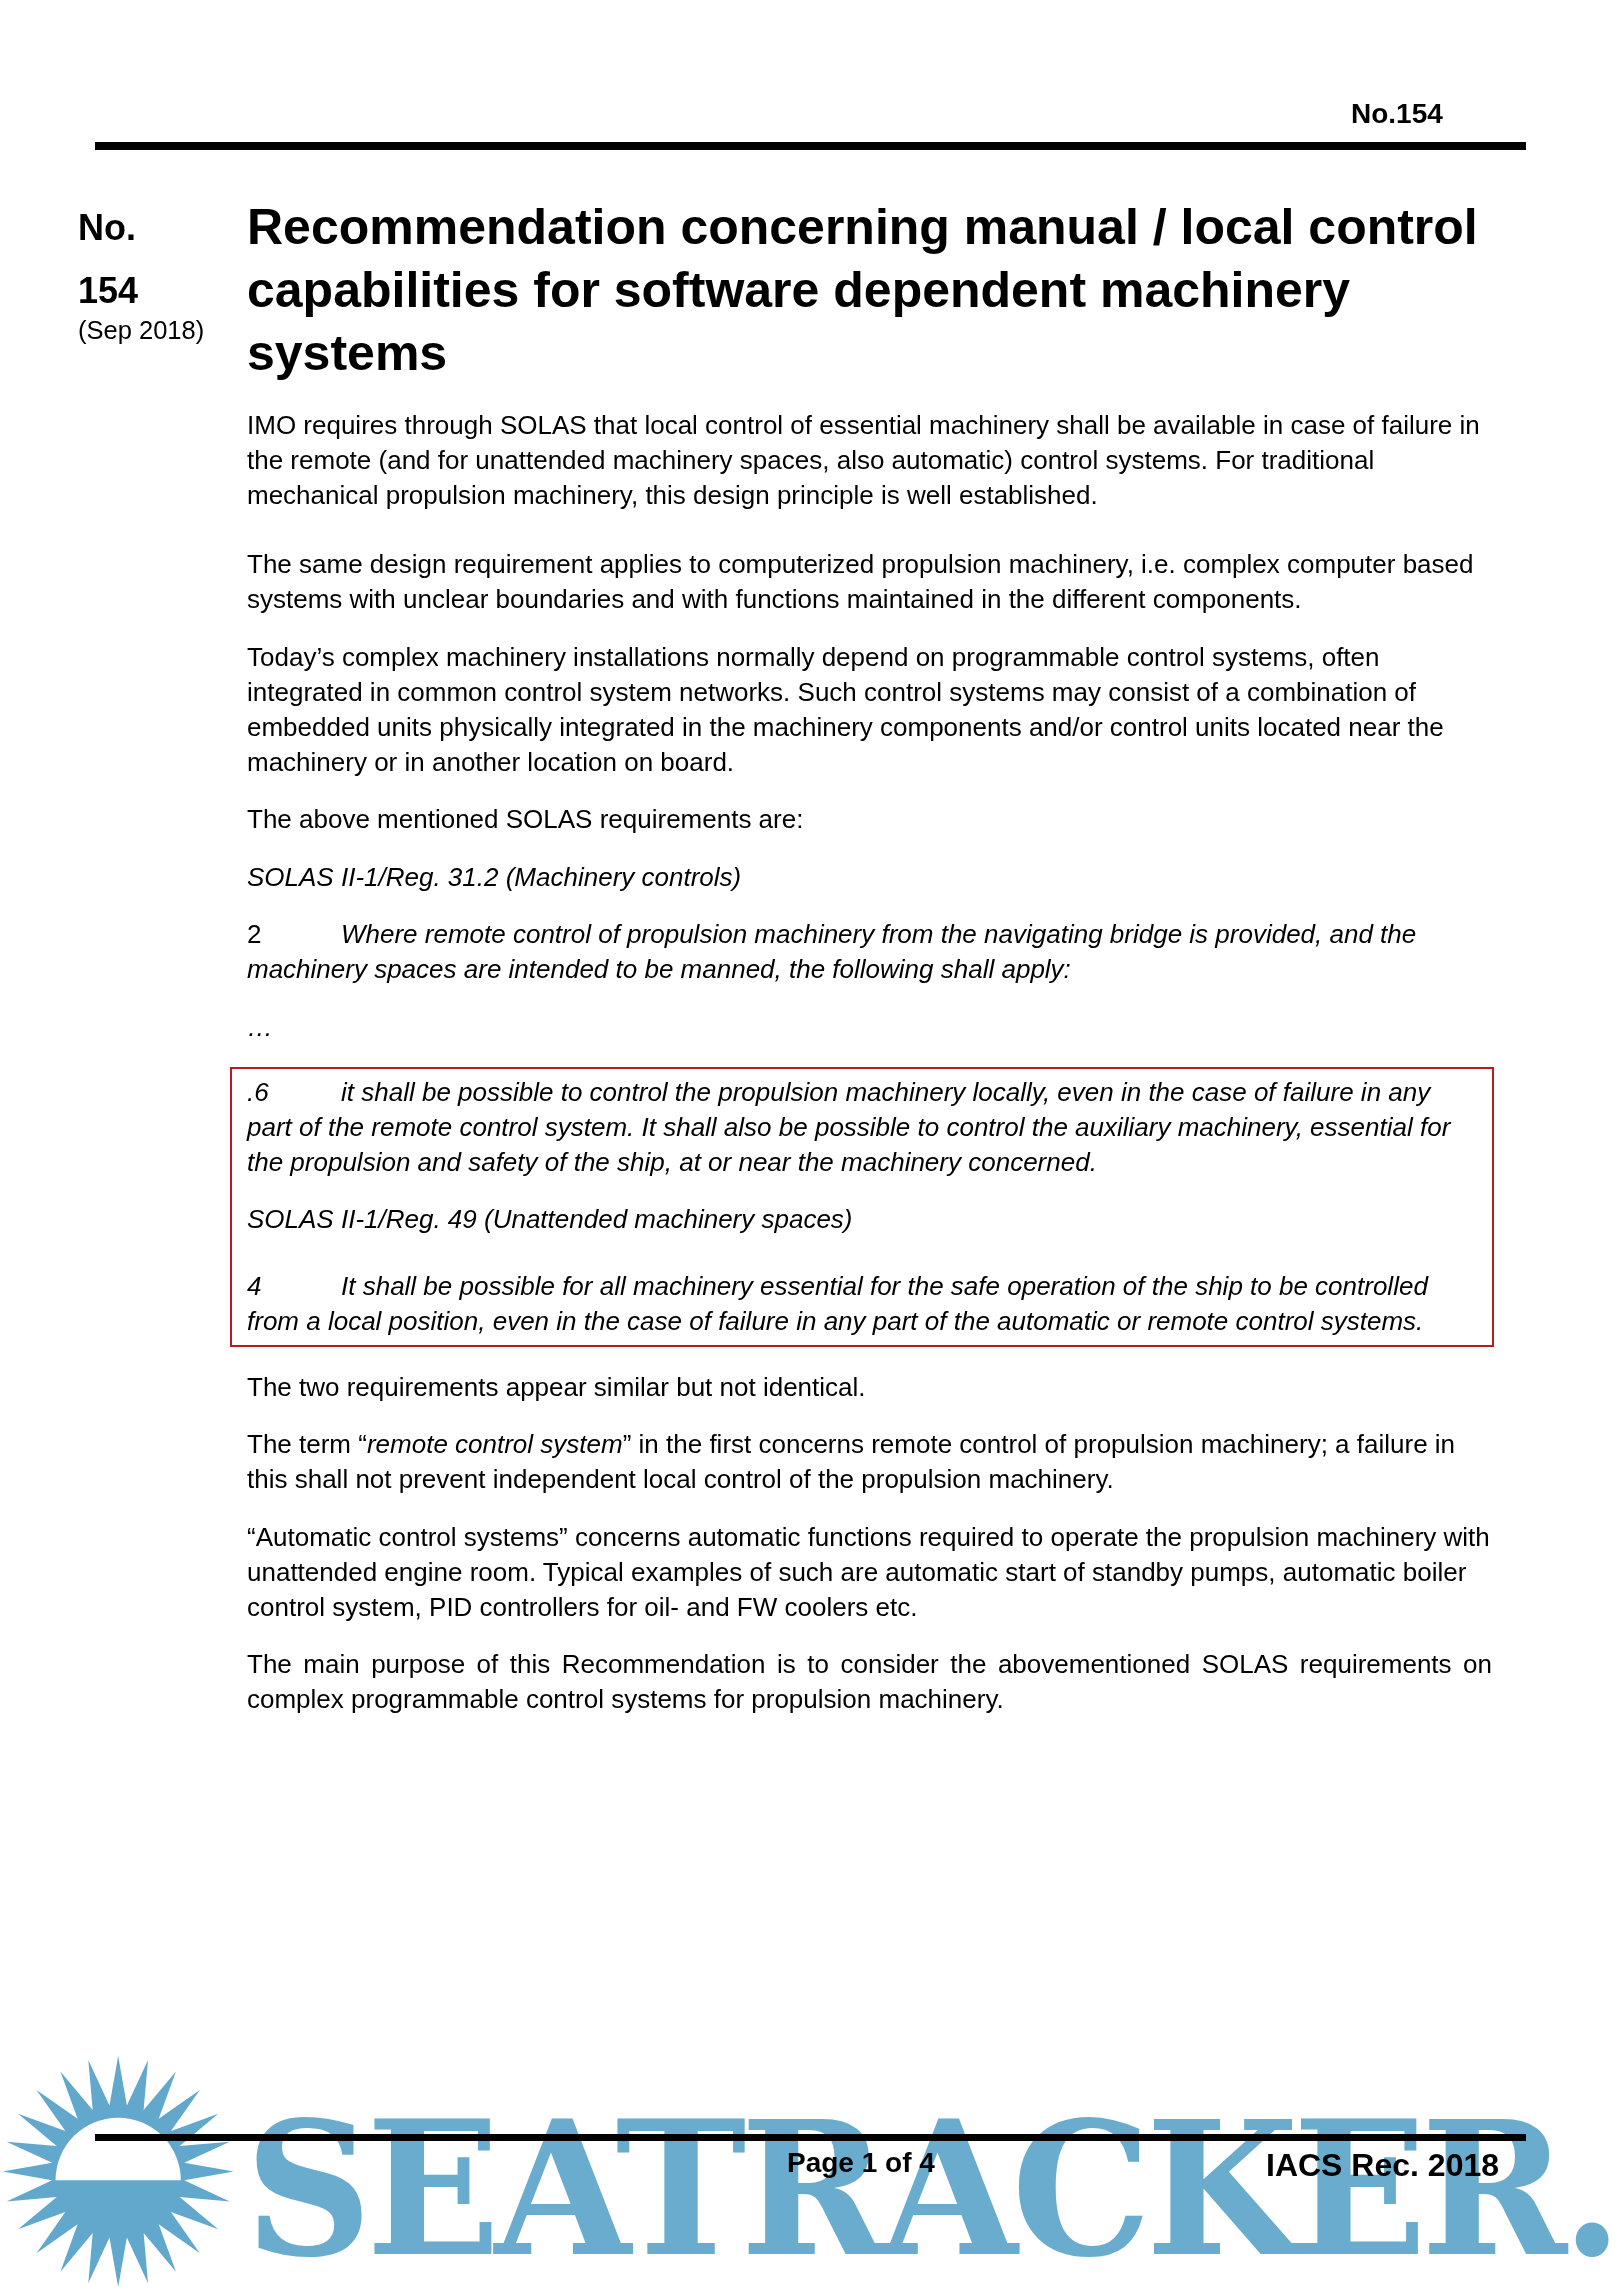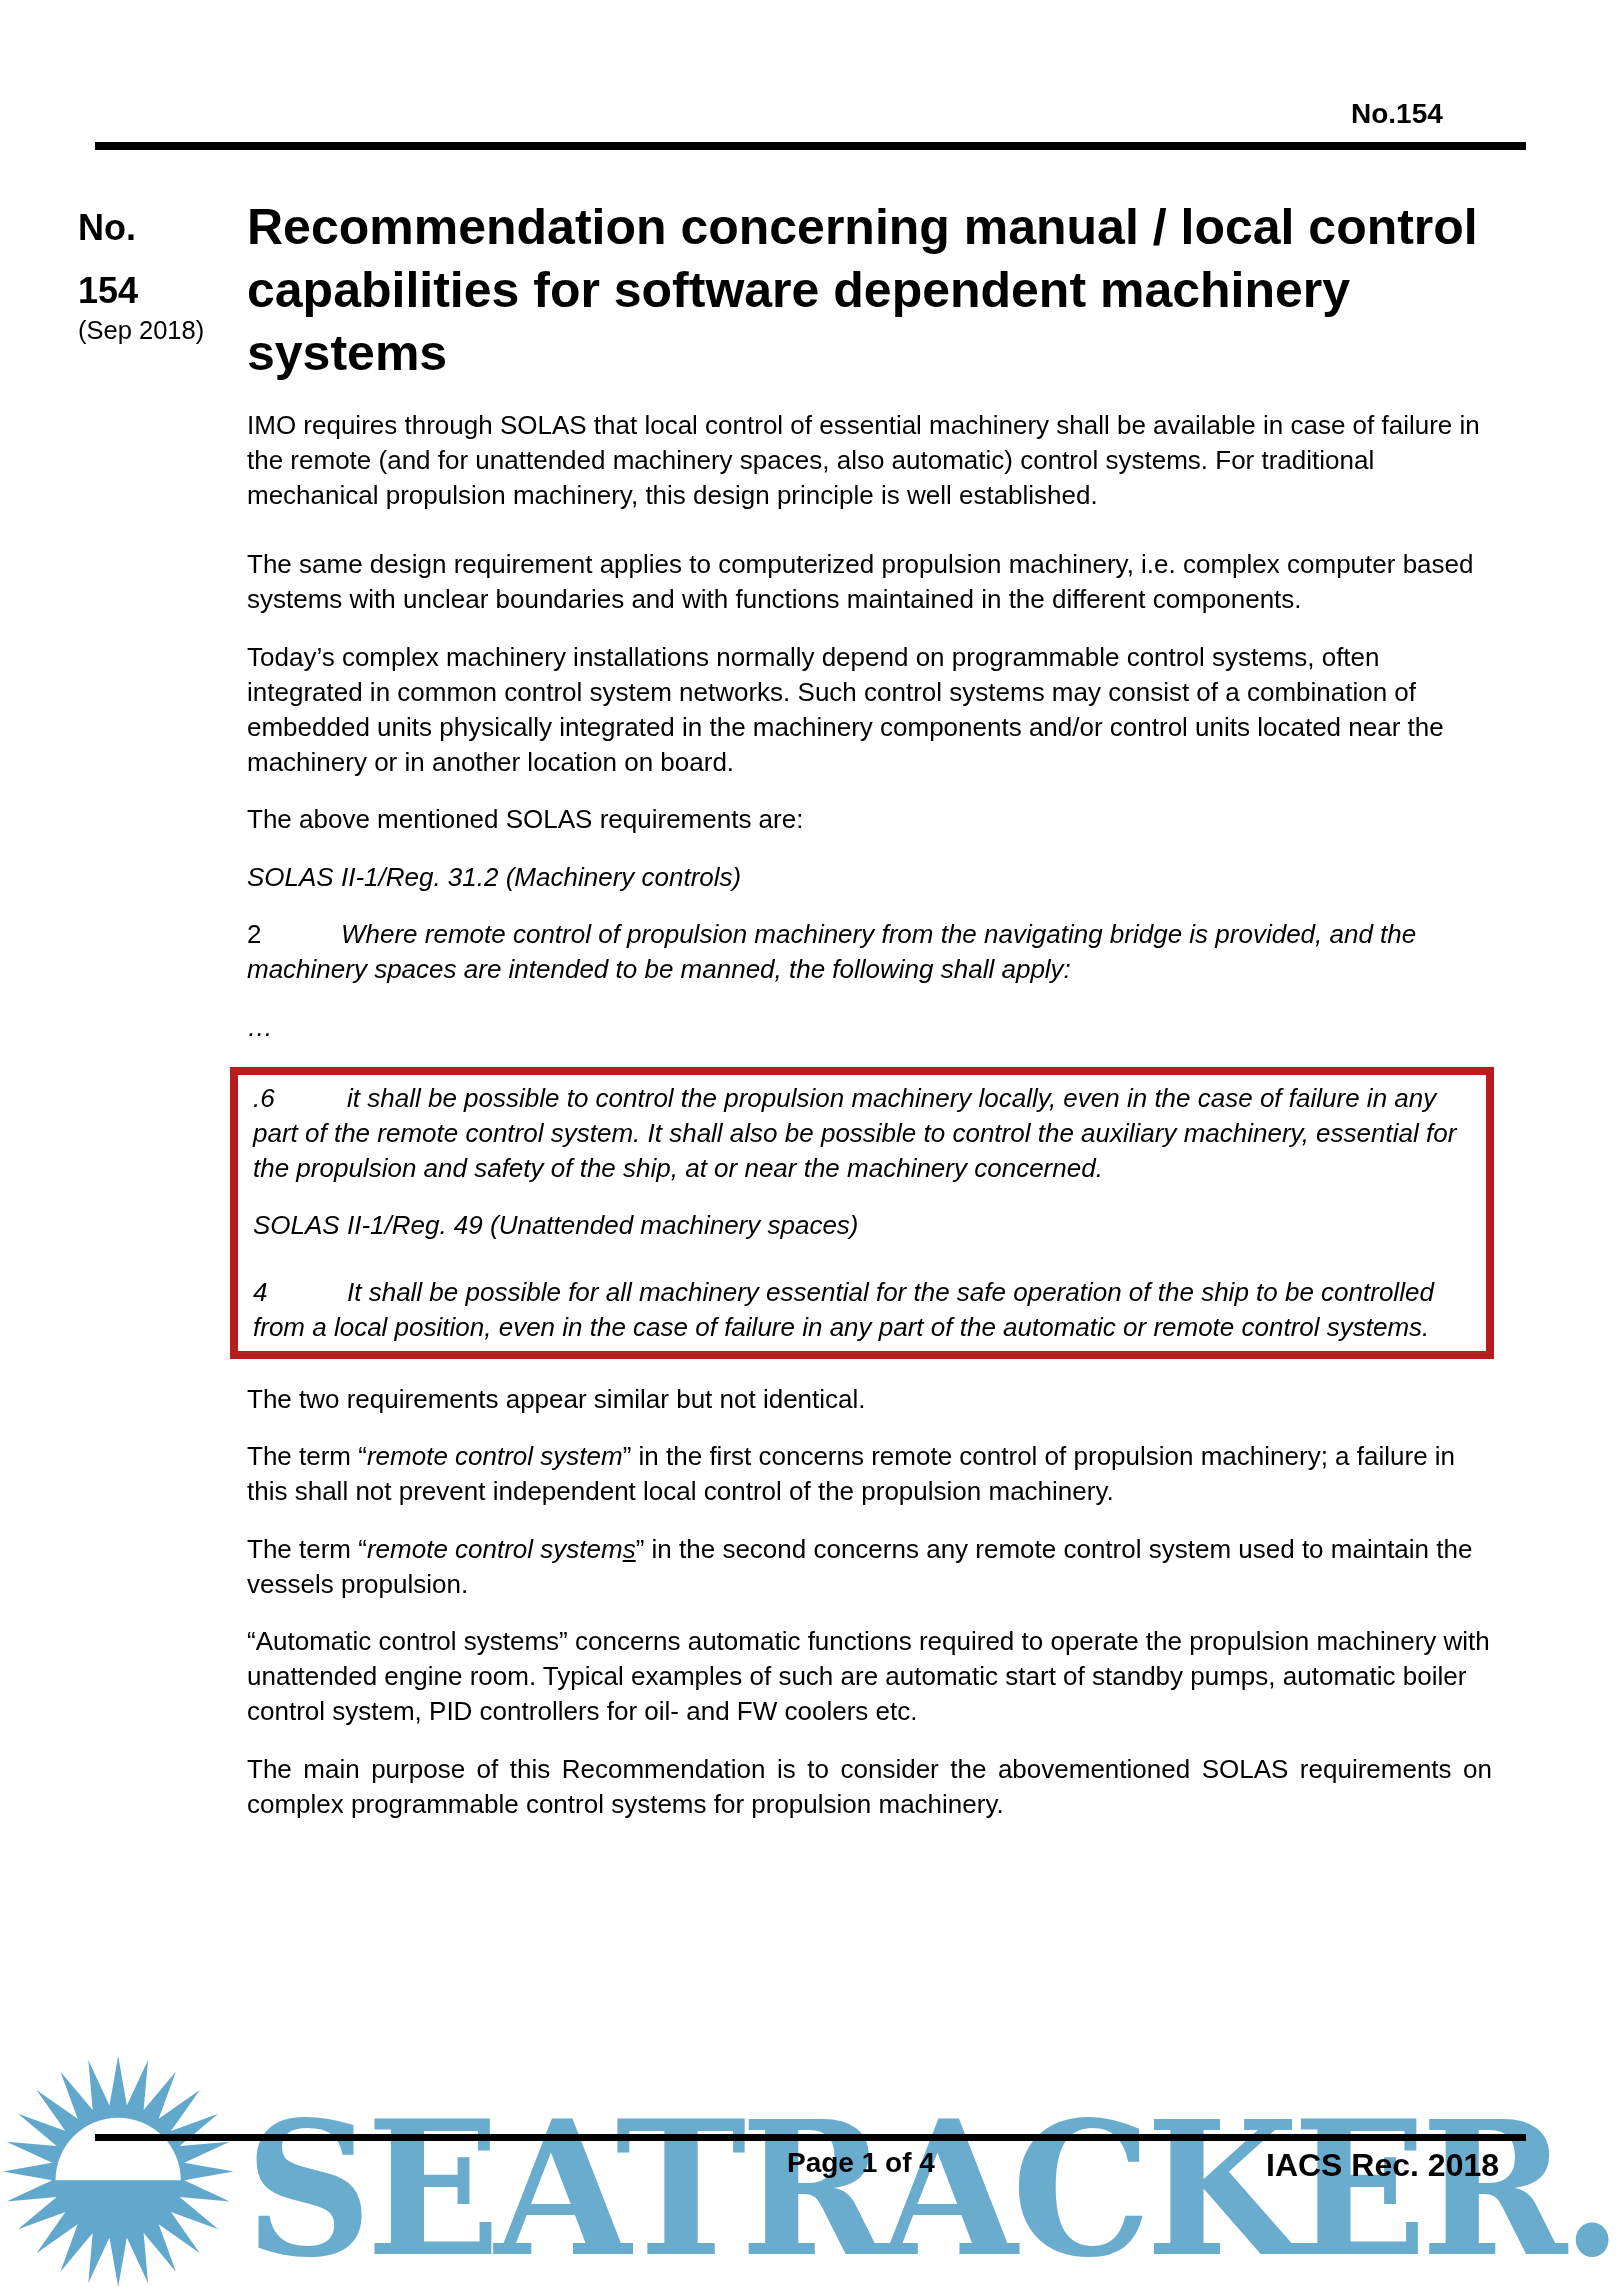--- a/index.html
+++ b/index.html
@@ -15,21 +15,21 @@
   .title { position:absolute; left:247px; top:196px; width:1274px; font-size:50px;
            font-weight:bold; line-height:63px; margin:0; }
   .content { position:absolute; left:247px; top:408px; width:1245px; font-size:26px; line-height:35px; }
   .content h2 { font-size:26px; font-weight:bold; margin:0 0 19.6px 0; line-height:35px; }
   .content h2 .num { display:inline-block; width:49px; }
   .content p { margin:0 0 22.5px 0; }
   .content p.gap { margin-bottom:34px; }
   .it { font-style:italic; }
   .tabnum { display:inline-block; width:94px; font-style:normal; }
   .tabnum.it2 { font-style:italic; }
-  .box { border:8px solid #b91c1c; margin:0 -2px 22.5px -16.7px; padding:5.9px 19.6px 5.9px 14.7px; }
+  .box { border:2px solid #b91c1c; margin:0 -2px 22.5px -16.7px; padding:5.9px 19.6px 5.9px 14.7px; }
   .box p { margin:0 0 22.5px 0; }
   .box p:last-child { margin-bottom:0;margin-top:32px; }
   .u { text-decoration:underline; font-style:italic; }
   .justify { text-align:justify; text-align-last:left; }
   .footer-page { position:absolute; left:787px; top:2147px; font-size:28px; font-weight:bold; }
   .footer-rec { position:absolute; left:1266px; top:2147px; font-size:32px; font-weight:bold; }
   .wm { position:absolute; left:0; top:2056px; width:1621px; height:236px; pointer-events:none; }
   .wm-text { position:absolute; left:245px; top:2102px; font-family:"DejaVu Serif", serif;
              font-weight:bold; font-size:176px; letter-spacing:-5.9px; color:#62a8cc; opacity:0.95;
              transform:scaleY(1.05); white-space:nowrap; line-height:1; }
@@ -65,21 +65,20 @@
       <span class="tabnum it2">.6</span><span>it shall be possible to control the propulsion machinery locally, even in the case of failure in any part of the remote control system. It shall also be possible to control the auxiliary machinery, essential for the propulsion and safety of the ship, at or near the machinery concerned.</span>
     </p>
     <p class="it">SOLAS II-1/Reg. 49 (Unattended machinery spaces)</p>
     <p class="it">
       <span class="tabnum it2">4</span><span>It shall be possible for all machinery essential for the safe operation of the ship to be controlled from a local position, even in the case of failure in any part of the automatic or remote control systems.</span>
     </p>
   </div>
 
   <p>The two requirements appear similar but not identical.</p>
   <p><span>The term “</span><span class="it">remote control system</span><span>” in the first concerns remote control of propulsion machinery; a failure in this shall not prevent independent local control of the propulsion machinery.</span></p>
-  <p><span>The term “</span><span class="it">remote control system</span><span class="u">s</span><span>” in the second concerns any remote control system used to maintain the vessels propulsion.</span></p>
   <p>“Automatic control systems” concerns automatic functions required to operate the propulsion machinery with unattended engine room. Typical examples of such are automatic start of standby pumps, automatic boiler control system, PID controllers for oil- and FW coolers etc.</p>
   <p class="justify">The main purpose of this Recommendation is to consider the abovementioned SOLAS requirements on complex programmable control systems for propulsion machinery.</p>
 </div>
 
 <svg class="wm" viewBox="0 0 1654 241" xmlns="http://www.w3.org/2000/svg">
   <g id="sun">
       <polygon points="120.0,0.0 128.9,50.6 150.5,4.0 146.0,55.2 179.0,15.8 161.4,64.1 203.4,34.6 173.9,76.6 222.2,59.0 182.8,92.0 234.0,87.5 187.4,109.1 238.0,118.0 187.4,126.9 234.0,148.5 182.8,144.0 222.2,177.0 173.9,159.4 203.4,201.4 161.4,171.9 179.0,220.2 146.0,180.8 150.5,232.0 128.9,185.4 120.0,236.0 111.1,185.4 89.5,232.0 94.0,180.8 61.0,220.2 78.6,171.9 36.6,201.4 66.1,159.4 17.8,177.0 57.2,144.0 6.0,148.5 52.6,126.9 2.0,118.0 52.6,109.1 6.0,87.5 57.2,92.0 17.8,59.0 66.1,76.6 36.6,34.6 78.6,64.1 61.0,15.8 94.0,55.2 89.5,4.0 111.1,50.6" fill="#62a8cc"></polygon>
       <path d="M56 127 A64 64 0 0 1 184 127 Z" fill="#ffffff"></path>
     </g>
 </svg>

